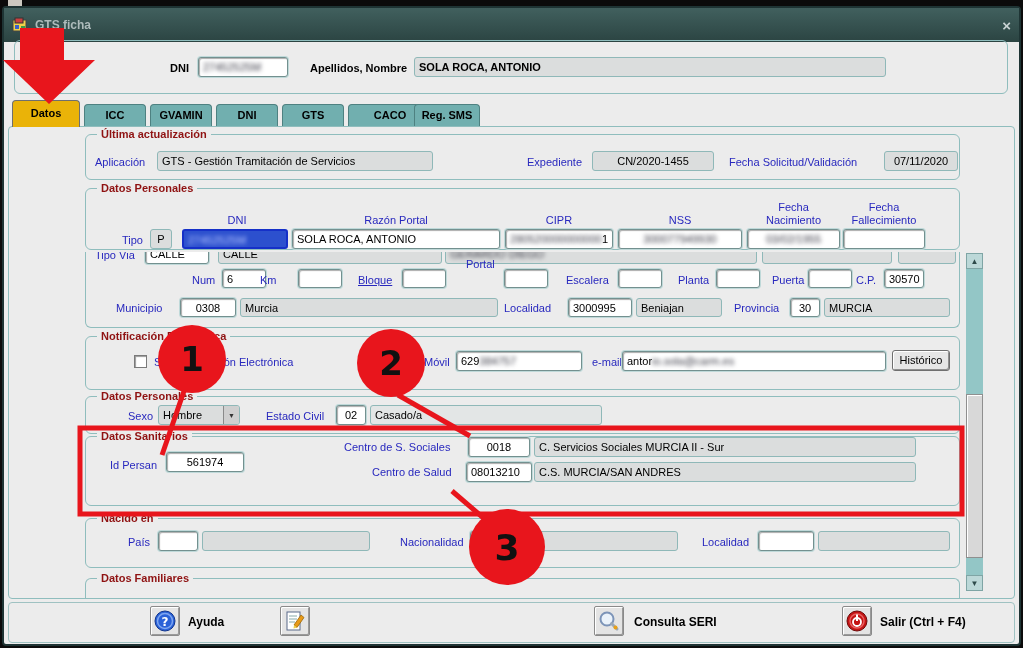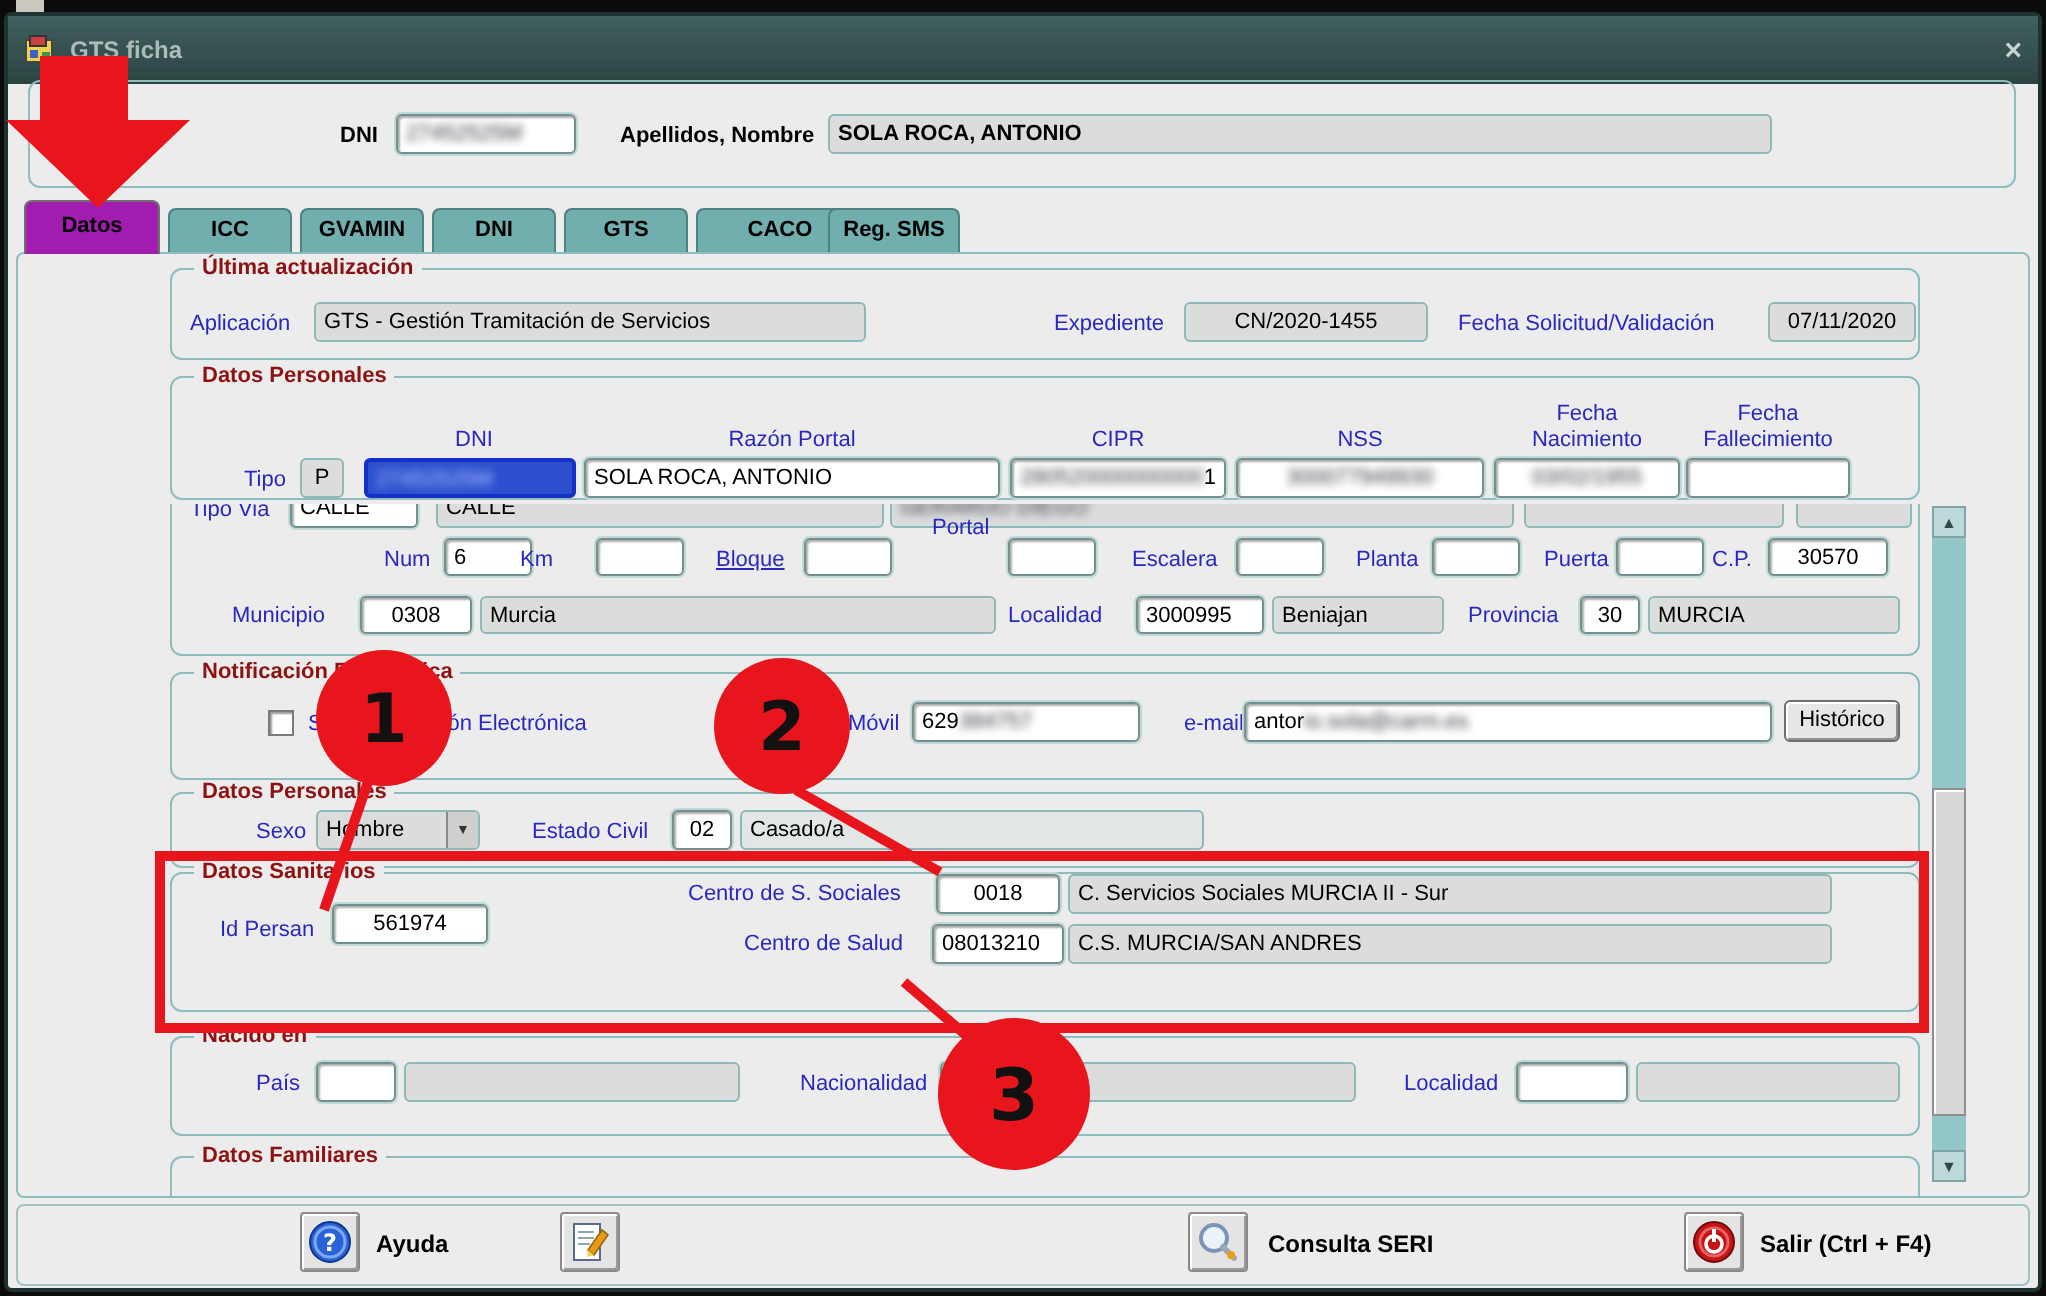--- a/index.html
+++ b/index.html
@@ -18,21 +18,21 @@
   .blk{color:#000;font-weight:bold;white-space:nowrap;}
   .fld{background:#fff;border:1px solid #73908F;border-radius:3px;box-shadow:inset 1px 1px 1px rgba(70,70,70,.45), 0 0 0 1px #BFD9D9;height:20px;line-height:17px;padding:1px 4px;overflow:hidden;white-space:nowrap;}
   .ro{background:#DBDDDD;box-shadow:none;border:1px solid #8FB8B8;}
   .roL{background:#E3E6E6;box-shadow:none;border:1px solid #8FB8B8;}
   .ctr{text-align:center;}
   .rgt{text-align:right;}
   .focusfld{background:#2C50CE;border:2px solid #1530C8;box-shadow:none;color:#B9C8FF;}
   .bl{filter:blur(2px);color:#3A3A46;}
   .blw{filter:blur(2.3px);}
   .tab{border:1px solid #4E8181;border-bottom:none;border-radius:4px 4px 0 0;background:#71AFAF;text-align:center;font-weight:bold;line-height:21px;cursor:default;}
-  .tab-active{background:#a21caf;border:1px solid #6F6F6F;border-bottom:none;line-height:25px;z-index:5;}
+  .tab-active{background:#eab308;border:1px solid #6F6F6F;border-bottom:none;line-height:25px;z-index:5;}
   .btn{background:#E6E6E6;border:1px solid #6F6F6F;border-radius:3px;box-shadow:inset 1px 1px 0 #FFF, inset -1px -1px 0 #909090;text-align:center;line-height:19px;cursor:default;}
   .iconbtn{background:#E4E4E4;border:1px solid #8A8A8A;border-radius:2px;box-shadow:inset 1px 1px 0 #FFF, inset -1px -1px 0 #9A9A9A;display:flex;align-items:center;justify-content:center;cursor:default;}
   .sb-btn{background:#BCD8D8;border:1px solid #7FA5A5;display:flex;align-items:center;justify-content:center;font-size:8px;color:#2E4A4A;cursor:default;}
   .sb-track{background:#93C6C6;}
   .sb-thumb{background:#D8D8D8;border:1px solid #8F8F8F;box-shadow:inset 1px 1px 0 #fff;cursor:default;}
   .chk{background:#fff;border:1px solid #7A7A7A;box-shadow:inset 1px 1px 1px rgba(0,0,0,.4);cursor:default;}
   .combo-arrow{background:#CFCFCF;border-left:1px solid #8A8A8A;display:flex;align-items:center;justify-content:center;font-size:7px;color:#333;}
   .hdrcol{color:#2828BE;text-align:center;white-space:nowrap;}
   svg text{font-family:"DejaVu Sans","Liberation Sans",sans-serif;}
 </style>
@@ -119,37 +119,37 @@
   <div class="abs fld" style="left:402px;top:269px;width:44px;height:19px;"></div>
   <span class="abs lbl" style="left:466px;top:258px;">Portal</span>
   <div class="abs fld" style="left:504px;top:269px;width:44px;height:19px;"></div>
   <span class="abs lbl" style="left:566px;top:274px;">Escalera</span>
   <div class="abs fld" style="left:618px;top:269px;width:44px;height:19px;"></div>
   <span class="abs lbl" style="left:678px;top:274px;">Planta</span>
   <div class="abs fld" style="left:716px;top:269px;width:44px;height:19px;"></div>
   <span class="abs lbl" style="left:772px;top:274px;">Puerta</span>
   <div class="abs fld" style="left:808px;top:269px;width:44px;height:19px;"></div>
   <span class="abs lbl" style="left:856px;top:274px;">C.P.</span>
-  <div class="abs fld ctr" style="left:884px;top:269px;width:60px;height:19px;">30570</div>
+  <div class="abs fld ctr" style="left:884px;top:269px;width:40px;height:19px;">30570</div>
   <span class="abs lbl" style="left:116px;top:302px;">Municipio</span>
   <div class="abs fld ctr" style="left:180px;top:298px;width:56px;height:19px;">0308</div>
   <div class="abs fld ro" style="left:240px;top:298px;width:258px;height:19px;">Murcia</div>
   <span class="abs lbl" style="left:504px;top:302px;">Localidad</span>
   <div class="abs fld" style="left:568px;top:298px;width:64px;height:19px;">3000995</div>
   <div class="abs fld ro" style="left:636px;top:298px;width:86px;height:19px;">Beniajan</div>
   <span class="abs lbl" style="left:734px;top:302px;">Provincia</span>
   <div class="abs fld ctr" style="left:790px;top:298px;width:30px;height:19px;">30</div>
   <div class="abs fld ro" style="left:824px;top:298px;width:126px;height:19px;">MURCIA</div>
 
   <div class="abs fs" style="left:85px;top:336px;width:875px;height:54px;"></div>
   <span class="abs legend" style="left:97px;top:330px;">Notificación Electrónica</span>
   <div class="abs chk" style="left:134px;top:355px;width:13px;height:13px;"></div>
   <span class="abs lbl" style="left:154px;top:356px;">Sólo Notificación Electrónica</span>
   <span class="abs lbl" style="left:424px;top:356px;">Móvil</span>
-  <div class="abs fld" style="left:456px;top:351px;width:114px;"><span>629</span><span class="bl">384757</span></div>
+  <div class="abs fld" style="left:456px;top:351px;width:126px;"><span>629</span><span class="bl">384757</span></div>
   <span class="abs lbl" style="left:592px;top:356px;">e-mail</span>
   <div class="abs fld" style="left:622px;top:351px;width:264px;"><span>antor</span><span class="bl">io.sola@carm.es</span></div>
   <div class="abs btn" style="left:892px;top:350px;width:58px;height:21px;">Histórico</div>
 
   <div class="abs fs" style="left:85px;top:396px;width:875px;height:38px;"></div>
   <span class="abs legend" style="left:97px;top:390px;">Datos Personales</span>
   <span class="abs lbl" style="left:128px;top:410px;">Sexo</span>
   <div class="abs fld ro" style="left:158px;top:405px;width:82px;padding-right:17px;">
     <span>Hombre</span>
     <span class="abs combo-arrow" style="right:0;top:0;width:16px;height:18px;">▼</span>

